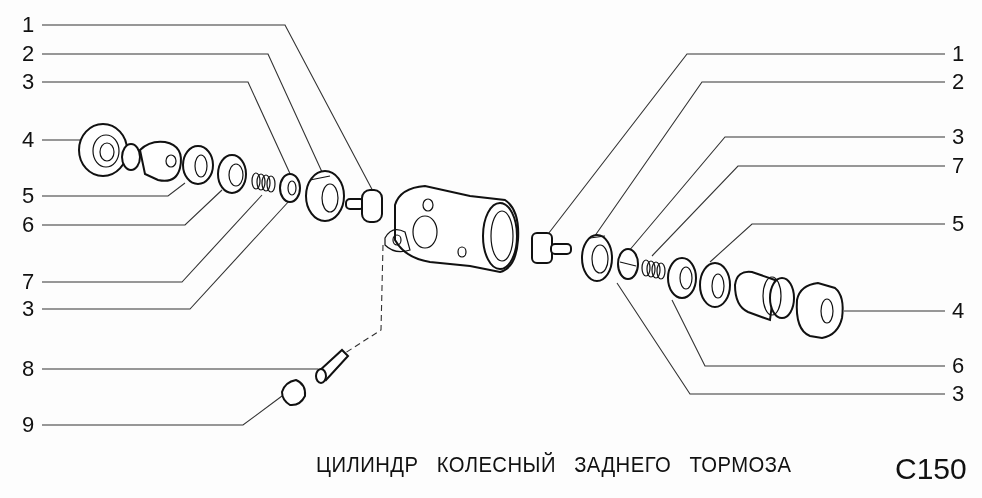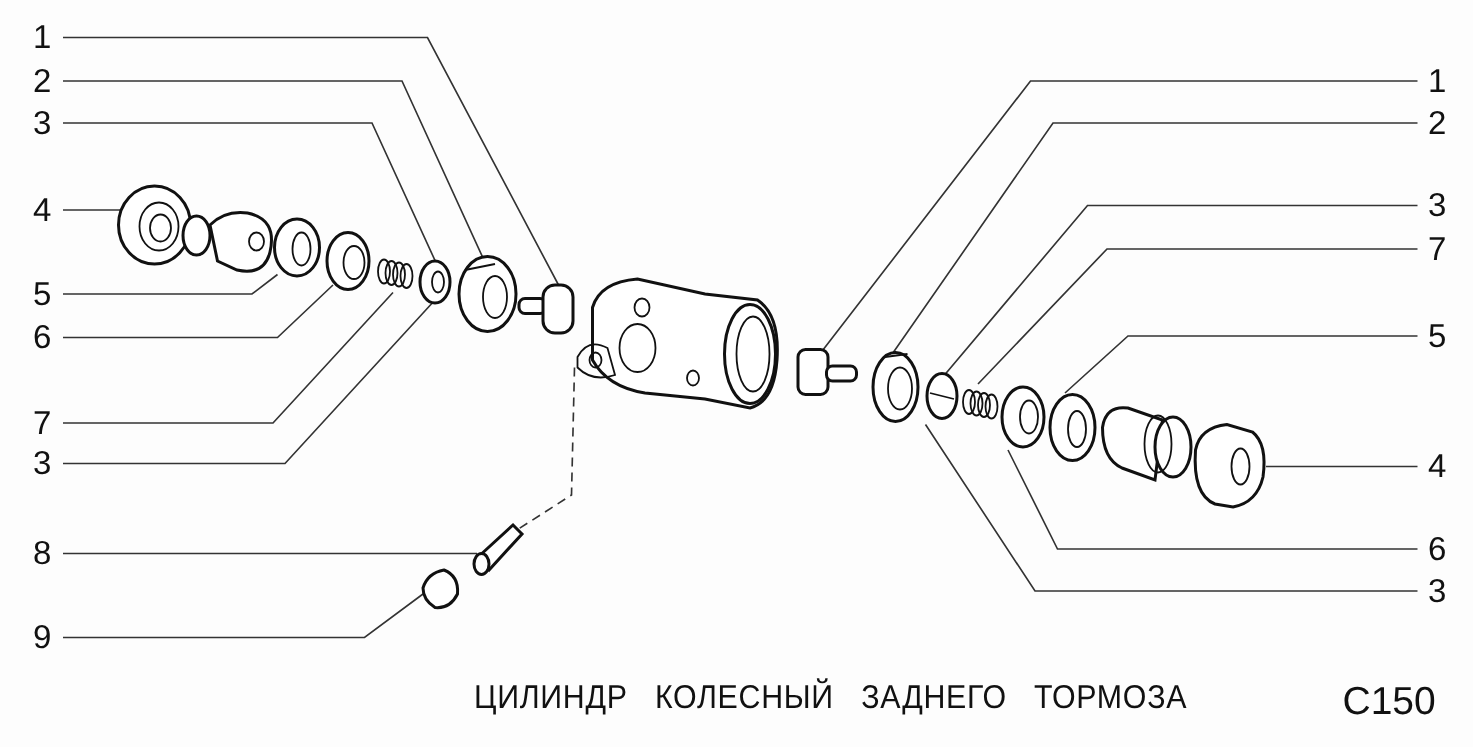--- a/index.html
+++ b/index.html
@@ -5,21 +5,21 @@
   html, body { margin: 0; padding: 0; background: #fdfdfd; }
   body { width: 982px; height: 498px; overflow: hidden; position: relative;
          font-family: "Liberation Sans", sans-serif; color: #111; }
   #diagram { position: absolute; left: 0; top: 0; width: 982px; height: 498px; }
   .callout { position: absolute; font-size: 22px; line-height: 22px; color: #111;
              font-family: "Liberation Sans", sans-serif; }
   .callout.left { left: 22px; }
   .callout.right { left: 952px; }
   .caption { position: absolute; top: 452px; left: 316px; font-size: 22px; letter-spacing: 0.5px;
              transform: scaleX(0.92); transform-origin: left top; white-space: pre; color: #111; }
-  .code { position: absolute; top: 452px; left: 895px; font-size: 26px; color: #111; }
+  .code { position: absolute; top: 452px; left: 895px; font-size: 30px; color: #111; }
   svg .ln { stroke: #333; stroke-width: 1.1; fill: none; }
   svg .part { stroke: #111; stroke-width: 2; fill: #fff; }
   svg .thin { stroke: #111; stroke-width: 1.2; fill: none; }
   svg .dash { stroke: #333; stroke-width: 1.1; fill: none; stroke-dasharray: 6 4; }
 </style>
 </head>
 <body>
 
 <svg id="diagram" viewBox="0 0 982 498" xmlns="http://www.w3.org/2000/svg">
 

